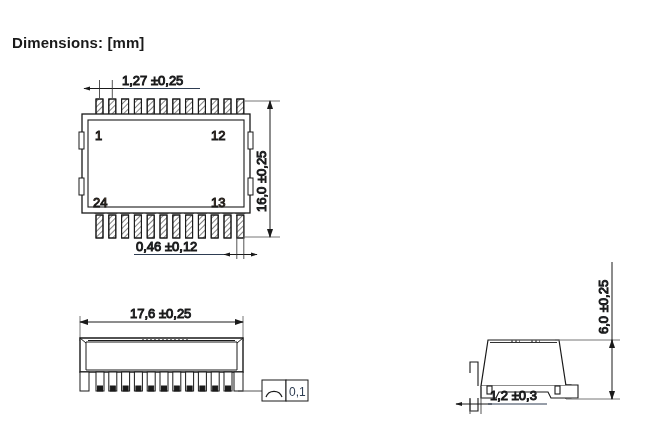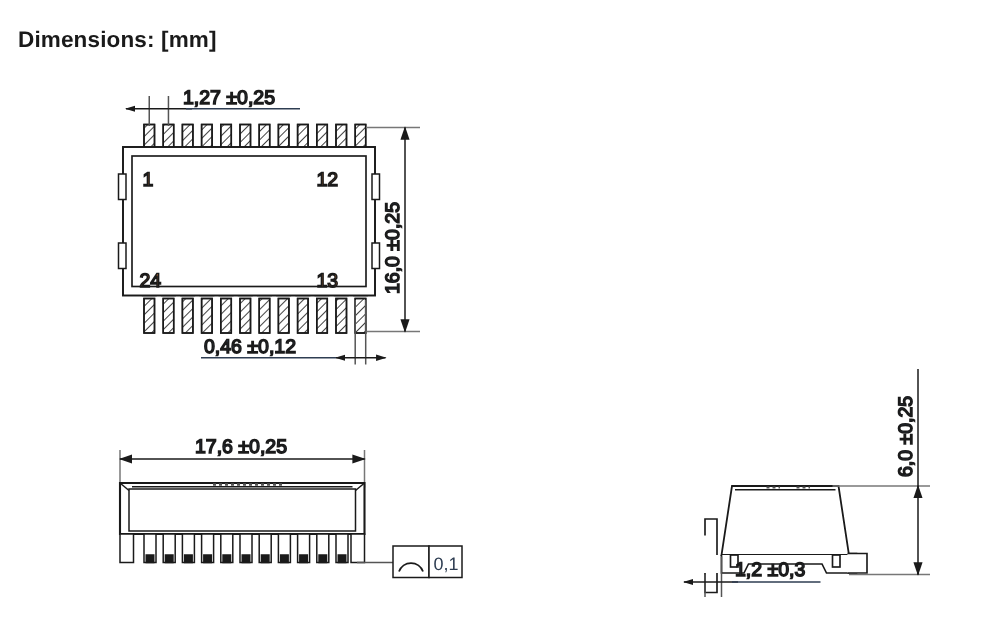--- a/index.html
+++ b/index.html
@@ -1,21 +1,21 @@
 <!DOCTYPE html>
 <html><head>
 <meta charset="utf-8">
 <style>
   html,body{margin:0;padding:0;background:#ffffff;}
   body{
     width:665px;height:424px;position:relative;overflow:hidden;
     font-family:"Liberation Sans", sans-serif;
     -webkit-font-smoothing:antialiased;
   }
-  #root{position:absolute;left:0;top:0;width:665px;height:324px;text-align:center;}
+  #root{position:absolute;left:0;top:16px;width:665px;height:324px;text-align:center;}
   .title{
     position:absolute;left:12px;top:18px;
     font-size:15px;font-weight:bold;color:#1a1a1a;
     letter-spacing:0.1px;white-space:nowrap;
   }
   svg.drawing{position:absolute;left:0;top:0;width:665px;height:424px;}
   text{font-family:"Liberation Sans", sans-serif;}
   .dimtxt{font-size:13px;fill:#2e3d52;}
   .pintxt{font-size:13px;fill:#b86a2e;}
   .gdtxt{font-size:12px;fill:#2e3d52;}

